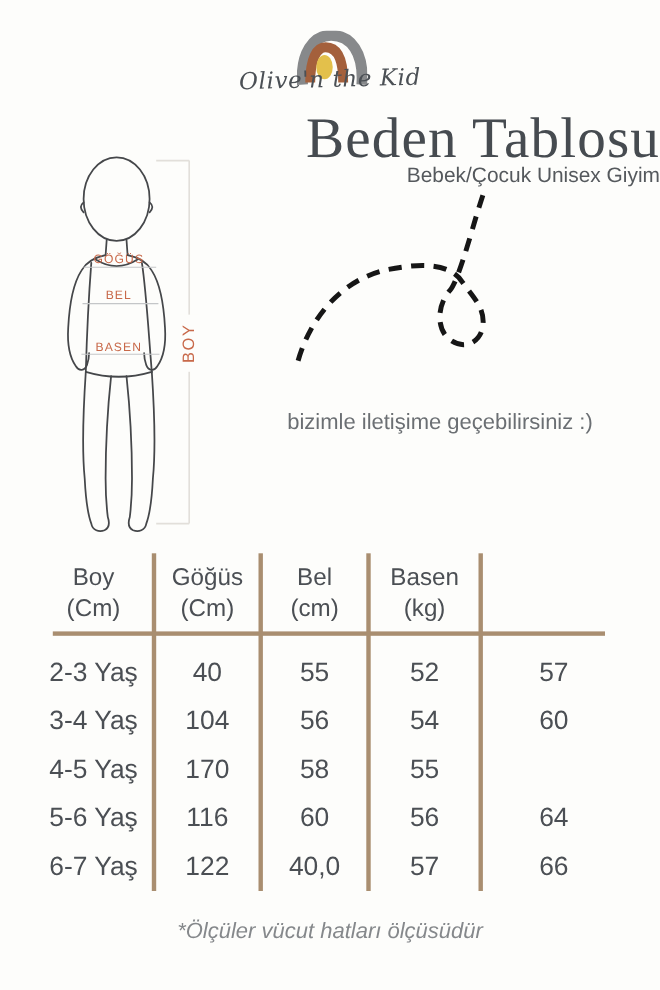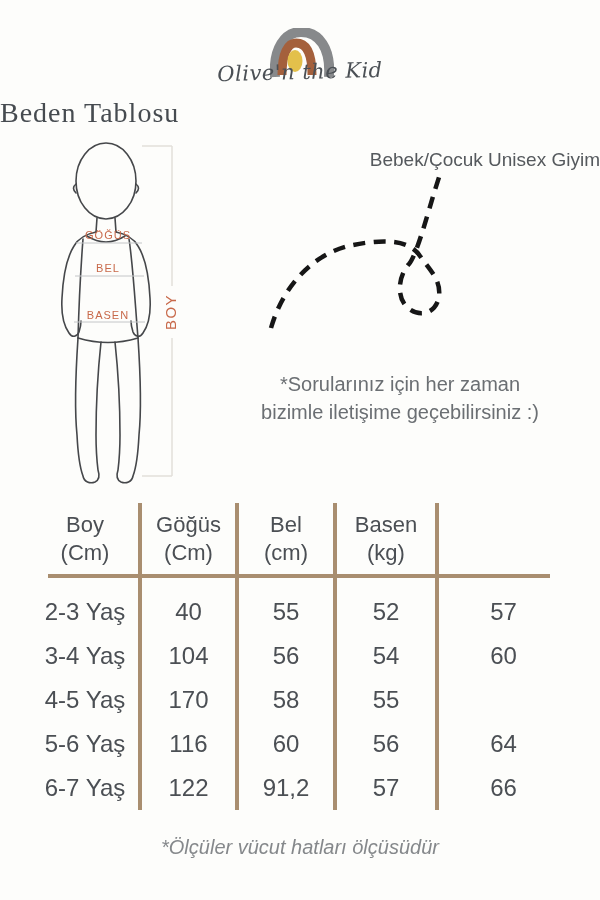--- a/index.html
+++ b/index.html
@@ -19,24 +19,24 @@
     font-family:"DejaVu Serif", serif;
     font-style:italic;
     font-size:21px;
     color:#4b5055;
     letter-spacing:.5px;
     transform:rotate(-1.5deg);
   }
   
   .title{
     position:absolute;left:0;right:0;top:97px;
-    text-align:left;
+    text-align:right;
     font-family:"Liberation Serif", serif;
     font-weight:400;
-    font-size:28px;
+    font-size:52px;
     color:#464b50;
     letter-spacing:1px;
   }
   .subtitle{
     position:absolute;left:0;right:0;top:149px;
     text-align:right;
     font-size:19px;
     color:#55595d;
   }
   
@@ -137,21 +137,20 @@
       <text x="68" y="179" font-size="11" letter-spacing="1" text-anchor="middle">BASEN</text>
       <text x="132" y="172" font-size="15" letter-spacing="1.5" text-anchor="middle" transform="rotate(-90 132 172)" dominant-baseline="middle">BOY</text>
     </g>
   </svg>
 
   <svg class="squiggle" width="200" height="185" viewBox="0 0 200 185">
     <path d="M13,170 C25,128 55,95 95,87 C130,80 152,83 162,98 C172,112 183,122 181,138 C179,154 163,161 150,150 C138,140 140,118 151,106 C158,98 168,62 176,35 L183,13" fill="none" stroke="#161616" stroke-width="4.5" stroke-dasharray="12 8.5" stroke-linejoin="round"></path>
   </svg>
 
   <div class="contact-note">
-    <div>*Sorularınız için her zaman</div>
     <div>bizimle iletişime geçebilirsiniz :)</div>
   </div>
 
   <div class="tline vsep" style="left:138px;"></div>
   <div class="tline vsep" style="left:235px;"></div>
   <div class="tline vsep" style="left:333px;"></div>
   <div class="tline vsep" style="left:435px;"></div>
   <div class="tline hsep"></div>
 
   <div class="thead">
@@ -197,21 +196,21 @@
     <div class="trow">
       <div class="td">5-6 Yaş</div>
       <div class="td">116</div>
       <div class="td">60</div>
       <div class="td">56</div>
       <div class="td">64</div>
     </div>
     <div class="trow">
       <div class="td">6-7 Yaş</div>
       <div class="td">122</div>
-      <div class="td">91,2</div>
+      <div class="td">40,0</div>
       <div class="td">57</div>
       <div class="td">66</div>
     </div>
   </div>
 
   <div class="footer-note">*Ölçüler vücut hatları ölçüsüdür</div>
 
 </div>
 
 </body></html>

